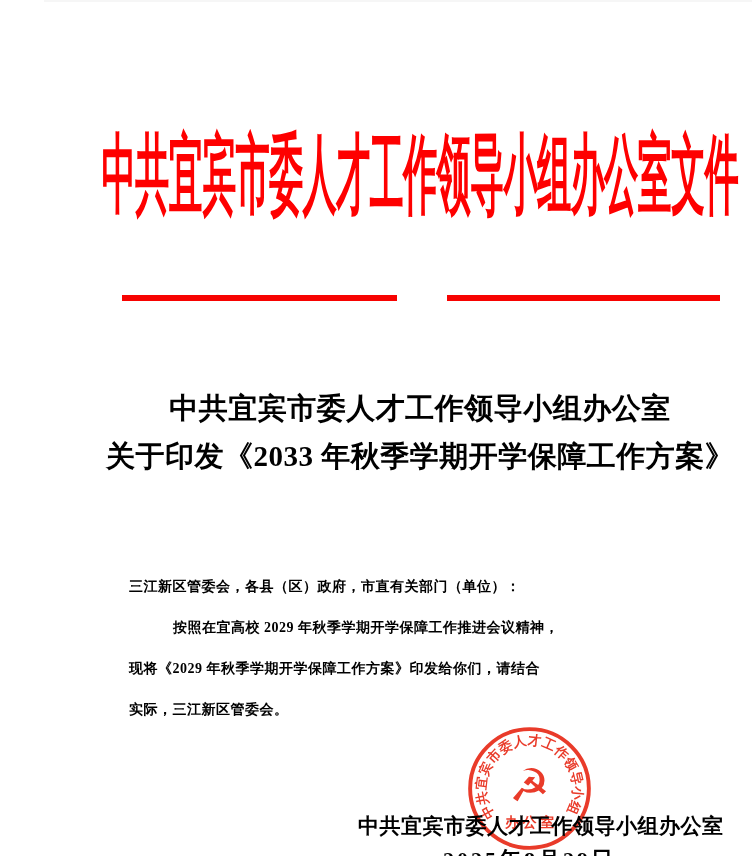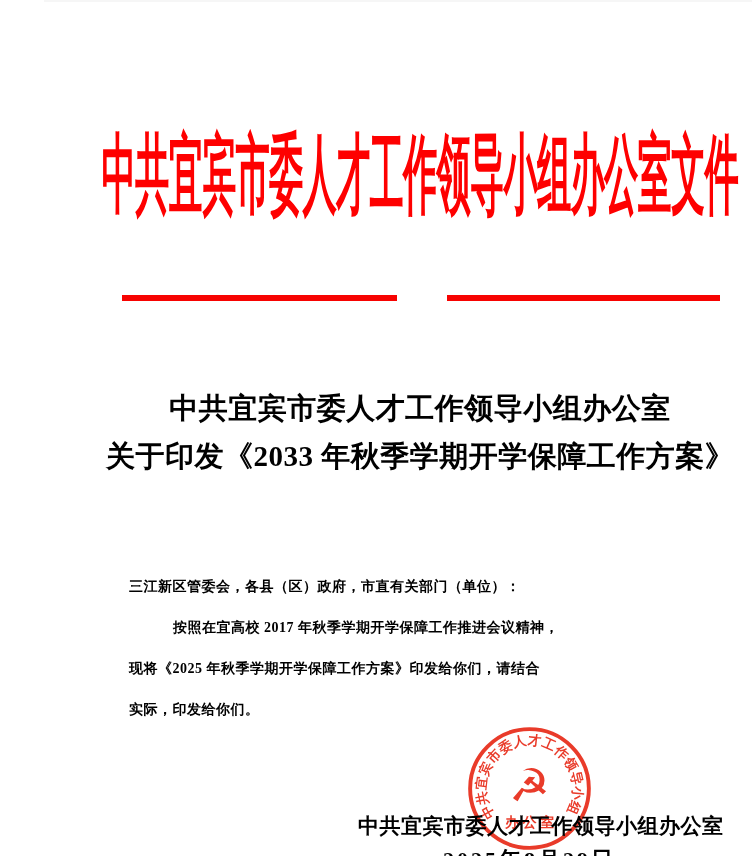--- a/index.html
+++ b/index.html
@@ -71,23 +71,23 @@
   <div class="divider-seg divider-left"></div>
   <div class="divider-seg divider-right"></div>
 
   <div class="title-block">
     <div>中共宜宾市委人才工作领导小组办公室</div>
     <div>关于印发《2033 年秋季学期开学保障工作方案》</div>
   </div>
 
   <div class="body-block">
     <div class="body-line">三江新区管委会，各县（区）政府，市直有关部门（单位）：</div>
-    <div class="body-line indent">按照在宜高校 2017 年秋季学期开学保障工作推进会议精神，</div>
-    <div class="body-line">现将《2025 年秋季学期开学保障工作方案》印发给你们，请结合</div>
-    <div class="body-line">实际，印发给你们。</div>
+    <div class="body-line indent">按照在宜高校 2029 年秋季学期开学保障工作推进会议精神，</div>
+    <div class="body-line">现将《2029 年秋季学期开学保障工作方案》印发给你们，请结合</div>
+    <div class="body-line">实际，三江新区管委会。</div>
   </div>
 
   <div class="signature">中共宜宾市委人才工作领导小组办公室</div>
   <div class="sign-date">2025年8月29日</div>
 
   <svg class="seal" viewBox="0 0 160 160">
     <circle cx="80" cy="80" r="76" fill="none" stroke="#e8301e" stroke-width="5"></circle>
     <defs>
       <path id="sealArc" d="M 35.9 114.5 A 56 56 0 1 1 124.1 114.5" fill="none"></path>
     </defs>

